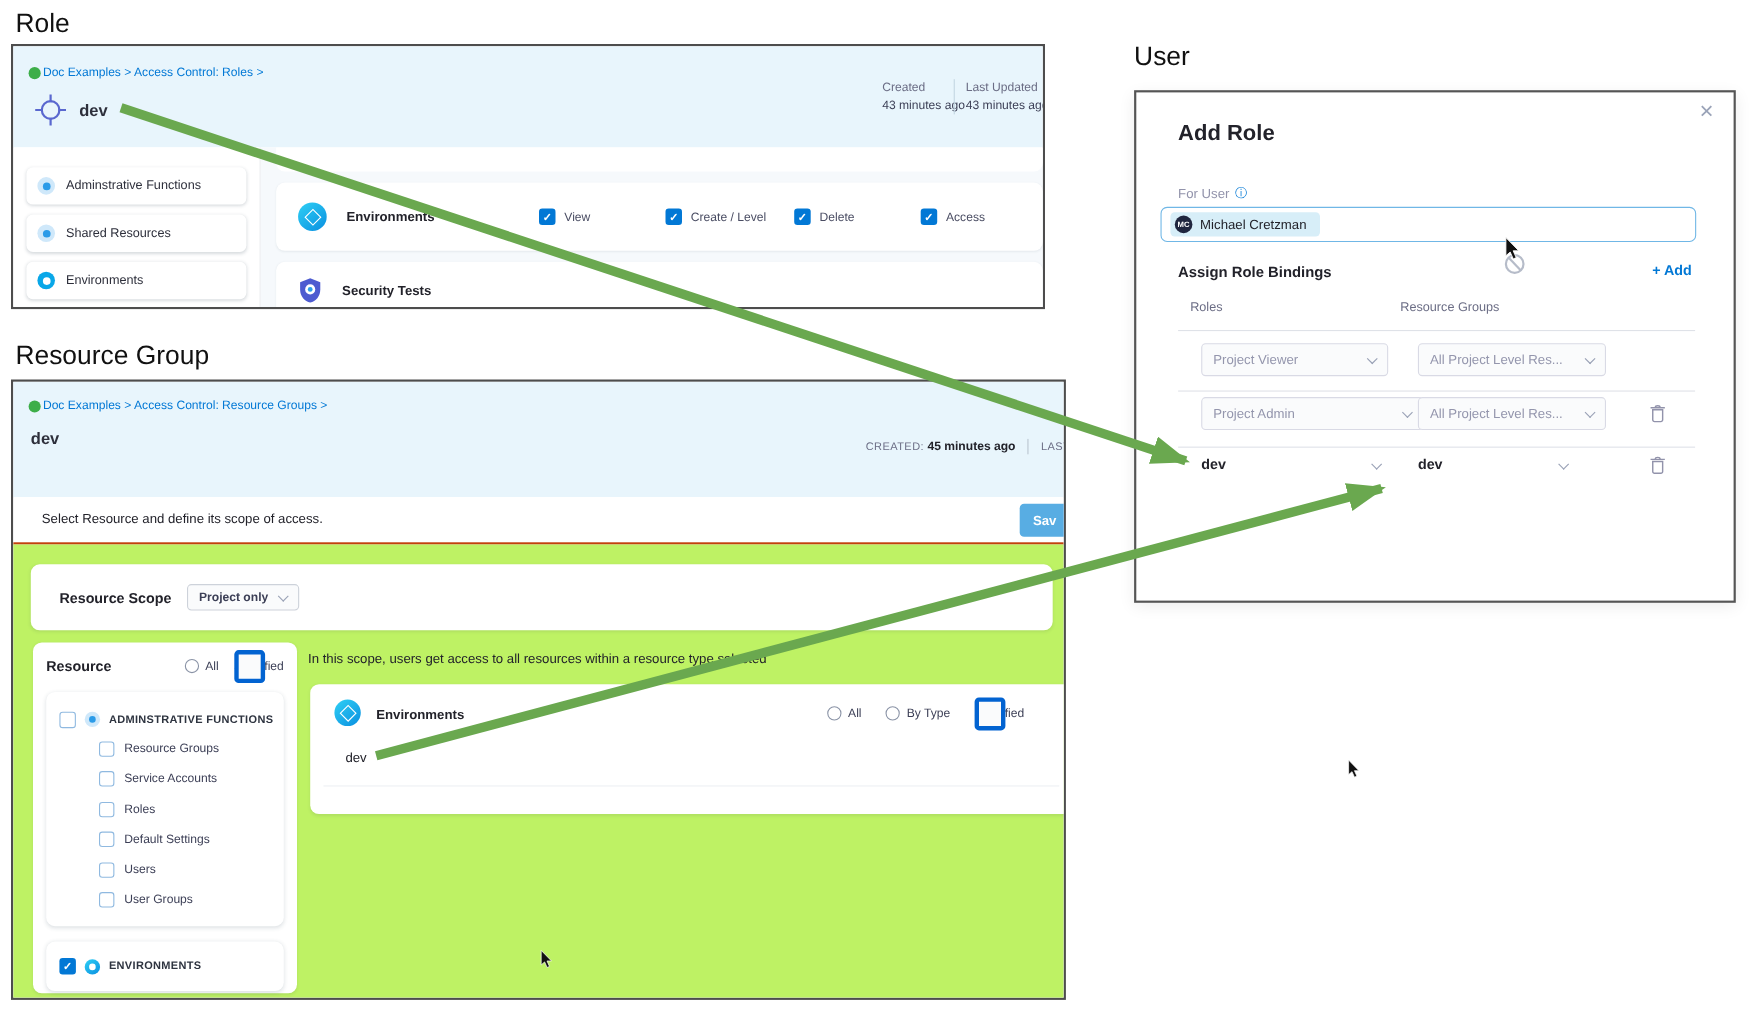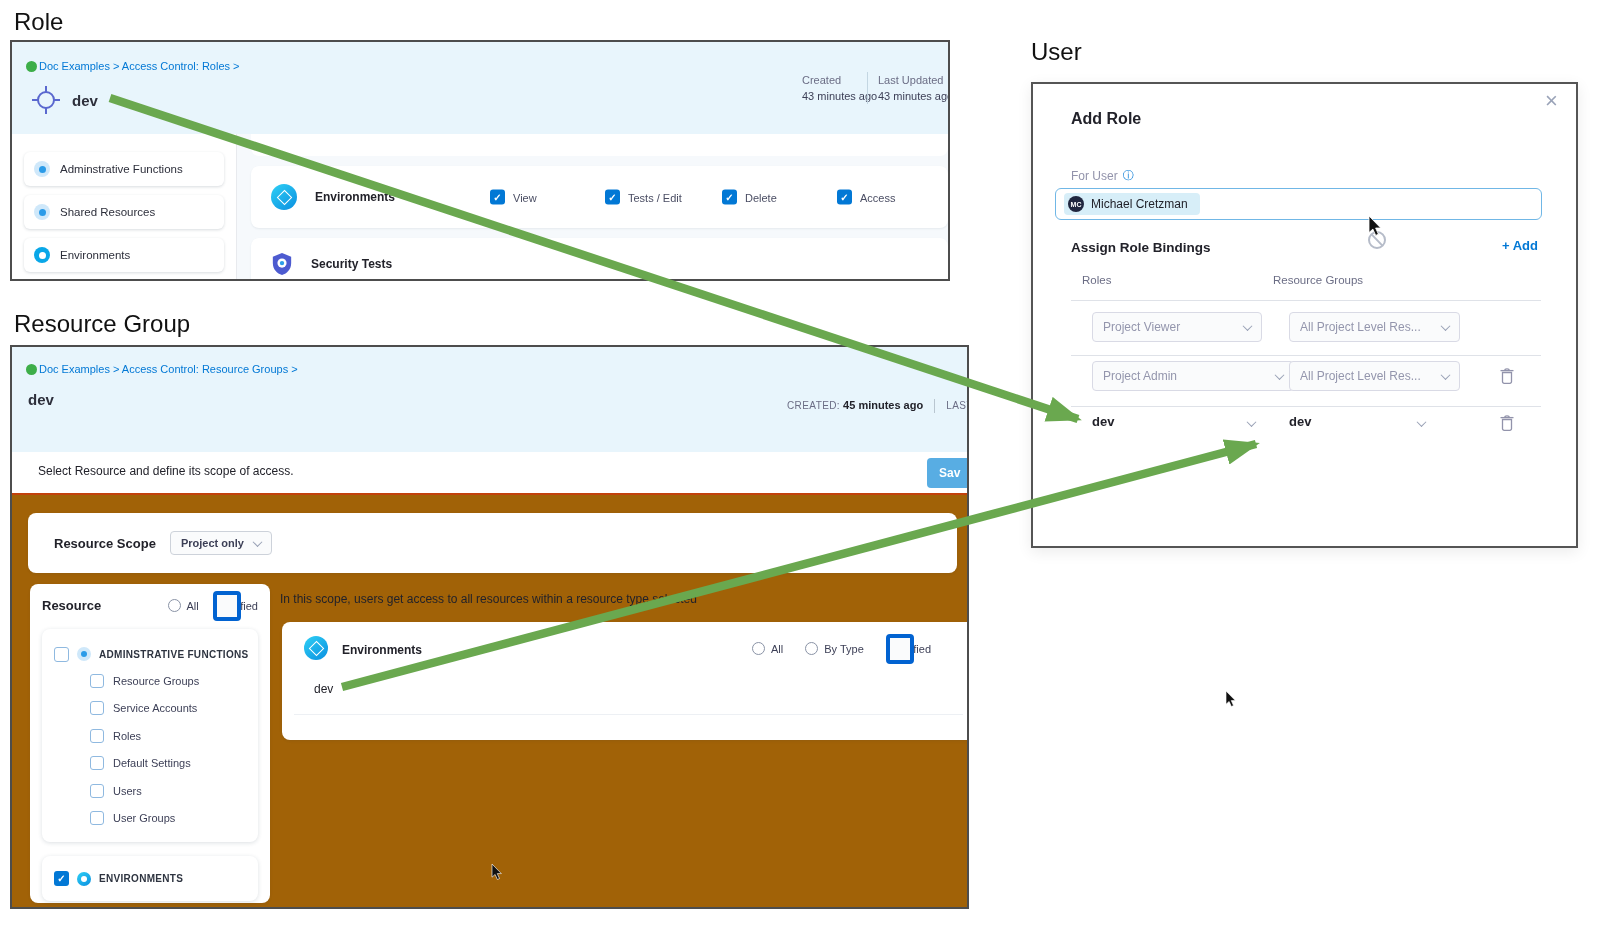--- a/index.html
+++ b/index.html
@@ -51,21 +51,21 @@
   .cb.empty { background:#fff; border:1.6px solid #8fb9e0; color:transparent; }
   .shield-ico { width:22px; height:24px; flex:0 0 auto; }
 
   
   #rg-panel { left:10px; top:345px; width:959px; height:564px; }
   #rg-panel .p-header { height:105px; }
   .rg-subrow { position:absolute; left:0; right:0; top:105px; height:43px; background:#fff; border-bottom:2px solid #c2410c; }
   .rg-desc { position:absolute; left:26px; top:12px; font-size:12px; color:#22222a; }
   .save-btn { position:absolute; left:915px; top:6px; width:54px; height:30px; background:#58ade3; border:none; border-radius:4px;
     color:#fff; font-size:12px; font-weight:bold; text-align:left; padding-left:12px; font-family:inherit; }
-  .rg-body { position:absolute; left:0; right:0; top:148px; bottom:0; background:#a16207; }
+  .rg-body { position:absolute; left:0; right:0; top:148px; bottom:0; background:#bef264; }
   .scope-card { position:absolute; left:16px; right:10px; top:18px; height:60px; background:#fff; border-radius:8px;
     box-shadow:0 1px 3px rgba(40,60,80,.10); display:flex; align-items:center; gap:14px; padding-left:26px; }
   .scope-label { font-size:13px; font-weight:bold; }
   .dropdown-chip { display:flex; align-items:center; gap:10px; background:#fafbfc; border:1px solid #cdd2da; border-radius:4px;
     padding:5px 10px; font-size:11px; font-weight:bold; color:#3c3f56; }
   .chev { width:7px; height:7px; border-right:1.6px solid #98a0b5; border-bottom:1.6px solid #98a0b5; transform:rotate(45deg) translate(-1px,-1px); flex:0 0 auto; }
   .res-card { position:absolute; left:18px; top:89px; width:240px; height:319px; background:#fff; border-radius:8px;
     box-shadow:0 1px 3px rgba(40,60,80,.10); padding:14px 12px; }
   .res-head { display:flex; align-items:center; font-size:13px; }
   .res-head .t { font-weight:bold; flex:1; }
@@ -89,21 +89,21 @@
     box-shadow:0 1px 3px rgba(40,60,80,.10); }
   .envscope-card .head-ico { position:absolute; left:22px; top:14px; }
   .envscope-card .head-lbl { position:absolute; left:60px; top:21px; }
   .envscope-radios { position:absolute; left:470px; top:20px; display:flex; gap:22px; }
   .env-item { position:absolute; left:32px; top:60px; font-size:12px; color:#22222a; }
   .env-item-divider { position:absolute; left:12px; right:34px; top:92px; height:1px; background:#edf0f4; }
 
   
   #user-dialog { left:1031px; top:82px; width:547px; height:466px; border:2px solid #555; box-shadow:0 4px 14px rgba(0,0,0,.08); }
   .dlg-close { position:absolute; left:512px; top:6px; font-size:22px; color:#9aa3b8; line-height:1; background:none; border:none; font-family:inherit; cursor:default; }
-  .dlg-title { position:absolute; left:38px; top:26px; font-size:16px; font-weight:bold; color:#22222a; }
+  .dlg-title { position:absolute; left:38px; top:26px; font-size:20px; font-weight:bold; color:#22222a; }
   .for-user { position:absolute; left:38px; top:84px; font-size:12px; color:#9293ab; display:flex; gap:5px; align-items:center; }
   .info-ico { color:#0278d5; font-size:11px; }
   .user-input { position:absolute; left:22px; top:104px; width:487px; height:32px; border:1.5px solid #70b7e6; border-radius:6px;
     background:#fff; display:flex; align-items:center; padding-left:8px; }
   .user-chip { display:flex; align-items:center; gap:7px; background:#d7eef8; border-radius:4px; height:22px; padding:0 12px 0 4px; }
   .avatar { width:16px; height:16px; border-radius:50%; background:#20263f; color:#fff; font-size:7px; font-weight:bold;
     display:flex; align-items:center; justify-content:center; }
   .chip-name { font-size:12px; color:#22222a; }
   .assign-lbl { position:absolute; left:38px; top:156px; font-size:13.5px; font-weight:bold; color:#22222a; }
   .add-btn { position:absolute; right:38px; top:154px; font-size:13px; font-weight:bold; color:#0278d5; background:none; border:none; font-family:inherit; }
@@ -171,21 +171,21 @@
         <div class="row-ico-wrap">
           <span class="env-ico"></span>
           <span class="row-label">Environments</span>
         </div>
         <div class="perm" style="left:239px;">
           <span class="cb">✓</span>
           <span>View</span>
         </div>
         <div class="perm" style="left:354px;">
           <span class="cb">✓</span>
-          <span>Tests / Edit</span>
+          <span>Create / Level</span>
         </div>
         <div class="perm" style="left:471px;">
           <span class="cb">✓</span>
           <span>Delete</span>
         </div>
         <div class="perm" style="left:586px;">
           <span class="cb">✓</span>
           <span>Access</span>
         </div>
       </div>

